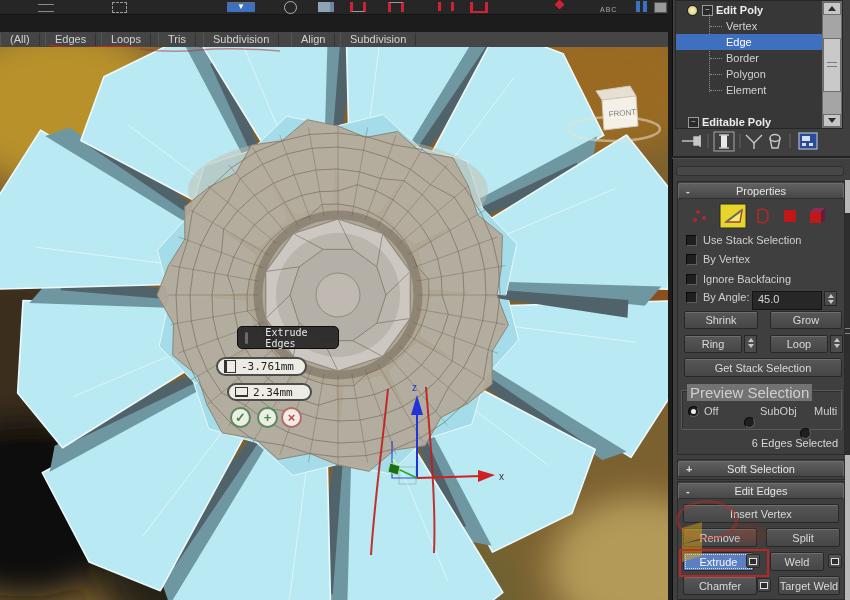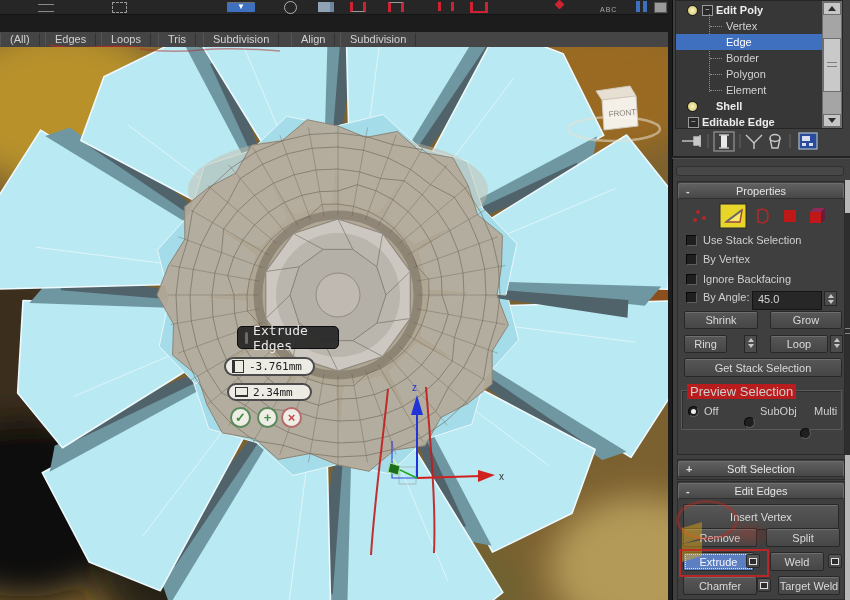--- a/index.html
+++ b/index.html
@@ -10,21 +10,21 @@
   .topstrip{left:0;top:0;width:668px;height:14px;background:#262626;border-bottom:1px solid #151515;}
   .tabbar{left:0;top:15px;width:668px;height:16px;background:#3a3a3a;border-bottom:1px solid #2a2a2a;
           color:#b9b9b9;font-size:11px;}
   .ribbonbar{left:0;top:32px;width:668px;height:15px;background:#454545;color:#d2d2d2;font-size:11px;}
   .rtab{position:absolute;top:1px;height:13px;line-height:13px;padding:0 9px;border-right:1px solid #333;
         border-left:1px solid #555;}
   
   .viewport{left:0;top:47px;width:668px;height:553px;background:#6a5530;overflow:hidden;}
   
   .caddy-title{background:rgba(38,38,38,.93);border:1px solid #0e0e0e;border-radius:5px;color:#e8e8e8;
-    font-family:"DejaVu Sans Mono",monospace;font-size:13px;display:flex;align-items:center;gap:5px;padding:0 7px;}
+    font-family:"DejaVu Sans Mono",monospace;font-size:10px;display:flex;align-items:center;gap:17px;padding:0 7px;}
   .caddy-grip{width:4px;height:12px;background:#6a6a6a;border-radius:2px;}
   .caddy-field{background:#edece4;border:2px solid #4c4c4c;border-radius:10px;color:#1c1c1c;
     font-family:"DejaVu Sans Mono",monospace;font-size:11px;display:flex;align-items:center;gap:5px;padding:0 6px;}
   .caddy-btn{border-radius:50%;width:21px;height:21px;box-sizing:border-box;background:rgba(246,246,240,.88);
     display:flex;align-items:center;justify-content:center;font-size:13px;font-weight:bold;}
   
   .panel{left:672px;top:0;width:178px;height:600px;background:#3f3f3f;border-left:1px solid #0d0d0d;}
   .stacklist{left:675px;top:0;width:168px;height:129px;background:#373737;border:1px solid #262626;
              box-sizing:border-box;overflow:hidden;}
   .srow{position:absolute;left:0;width:146px;height:16px;line-height:16px;font-size:11px;color:#d2d2d2;}
@@ -59,21 +59,21 @@
   .field{background:#272727;border:1px solid #141414;color:#d4d4d4;font-size:11px;line-height:13px;
          padding:1px 0 16px 5px;box-sizing:border-box;}
   .spin{background:#4c4c4c;border:1px solid #262626;box-sizing:border-box;}
   .spin .tri{margin:2px auto;}
   .spin .up{border-left:3px solid transparent;border-right:3px solid transparent;border-bottom:4px solid #c6c6c6;}
   .spin .dn{border-left:3px solid transparent;border-right:3px solid transparent;border-top:4px solid #c6c6c6;}
   .radio{width:11px;height:11px;border-radius:50%;background:#1f1f1f;border:1px solid #090909;
          border-right-color:#5d5d5d;border-bottom-color:#5d5d5d;box-sizing:border-box;position:relative;}
   .radio.sel::after{content:"";position:absolute;left:2px;top:2px;width:5px;height:5px;border-radius:50%;background:#ededed;}
   .grpbox{border:1px solid #5a5a5a;box-shadow:inset 1px 1px 0 #2e2e2e;box-sizing:border-box;}
-  .grplbl{position:absolute;background:#b91c1c;padding:0 3px;font-size:13px;color:#cfcfcf;}
+  .grplbl{position:absolute;background:#737373;padding:0 3px;font-size:15px;color:#cfcfcf;}
   .ticon{display:inline-block;}
 </style>
 </head>
 <body>
 
 <div class="stage">
 
   <div class="abs topstrip">
     <span class="abs ticon" style="left:38px;top:4px;width:16px;height:6px;border-top:1px solid #8a8a8a;border-bottom:1px solid #8a8a8a;"></span>
     <span class="abs ticon" style="left:112px;top:2px;width:13px;height:9px;border:1px dashed #9a9a9a;"></span>
@@ -271,21 +271,21 @@
         <text x="9" y="18" font-size="8" fill="#8a857a" transform="rotate(-5 9 18)">FRONT</text>
       </g>
       <path d="M140,2 q30,4 60,1 t80,1" fill="none" stroke="rgba(180,40,40,.5)" stroke-width="1.5"></path>
     </svg>
 
     
     <div class="abs caddy-title" style="left:237px;top:279px;width:86px;height:21px;">
       <span class="caddy-grip"></span>
       <span>Extrude Edges</span>
     </div>
-    <div class="abs caddy-field" style="left:224px;top:310px;width:75px;height:15px;">
+    <div class="abs caddy-field" style="left:216px;top:310px;width:75px;height:15px;">
       <span style="width:8px;height:11px;border:1px solid #333;border-left-width:3px;display:inline-block;"></span>
       <span>-3.761mm</span>
     </div>
     <div class="abs caddy-field" style="left:227px;top:336px;width:69px;height:14px;">
       <span style="width:11px;height:7px;border:1px solid #333;border-bottom-width:2px;display:inline-block;"></span>
       <span>2.34mm</span>
     </div>
     <div class="abs caddy-btn" style="left:230px;top:360px;border:2px solid #5a8a5a;color:#3f8f3f;">
       <span>✓</span>
       </div>
@@ -309,27 +309,23 @@
     <div class="treeh" style="left:34px;top:25px;"></div>
     <div class="treeh" style="left:34px;top:41px;"></div>
     <div class="treeh" style="left:34px;top:57px;"></div>
     <div class="treeh" style="left:34px;top:73px;"></div>
     <div class="treeh" style="left:34px;top:89px;"></div>
     <div class="srow kid" style="top:17px;">Vertex</div>
     <div class="srow kid" style="top:33px;background:#3f6fbf;color:#fff;">Edge</div>
     <div class="srow kid" style="top:49px;">Border</div>
     <div class="srow kid" style="top:65px;">Polygon</div>
     <div class="srow kid" style="top:81px;">Element</div>
-    <div class="srow" style="top:97px;">
-      <span class="bulb"></span>
-      <b class="abs" style="left:40px;">Shell</b>
-    </div>
     <div class="srow" style="top:113px;">
       <span class="mbox" style="left:12px;top:3px;">−</span>
-      <b class="abs" style="left:26px;">Editable Edge</b>
+      <b class="abs" style="left:26px;">Editable Poly</b>
     </div>
 
     <div class="sbar" style="left:146px;top:0;width:20px;height:127px;background:#a5a5a5;">
       <div class="sbar" style="left:0;top:0;width:18px;height:13px;background:#c6c6c6;">
           <div class="tri up"></div>
         </div>
       <div class="sbar" style="left:0;top:36px;width:18px;height:54px;background:#c9c9c9;">
           <div class="ridges" style="margin-top:23px;"></div>
         </div>
       <div class="sbar" style="left:0;top:112px;width:18px;height:13px;background:#c6c6c6;">
@@ -416,53 +412,54 @@
   <div class="abs cb" style="left:686px;top:292px;"></div>
   <div class="abs lbl" style="left:703px;top:291px;">By Angle:</div>
   <div class="abs field" style="left:752px;top:291px;width:70px;height:15px;">45.0</div>
   <div class="abs spin" style="left:824px;top:291px;width:13px;height:15px;">
     <div class="tri up"></div>
       <div class="tri dn"></div>
   </div>
 
   <div class="abs btn" style="left:684px;top:311px;width:74px;height:18px;">Shrink</div>
   <div class="abs btn" style="left:770px;top:311px;width:72px;height:18px;">Grow</div>
-  <div class="abs btn" style="left:684px;top:335px;width:43px;height:18px;">Ring</div>
+  <div class="abs btn" style="left:684px;top:335px;width:58px;height:18px;">Ring</div>
   <div class="abs spin" style="left:744px;top:335px;width:13px;height:18px;">
       <div class="tri up"></div>
       <div class="tri dn"></div>
     </div>
   <div class="abs btn" style="left:770px;top:335px;width:58px;height:18px;">Loop</div>
   <div class="abs spin" style="left:830px;top:335px;width:13px;height:18px;">
       <div class="tri up"></div>
       <div class="tri dn"></div>
     </div>
   <div class="abs btn" style="left:684px;top:358px;width:158px;height:19px;">Get Stack Selection</div>
 
   <div class="abs grpbox" style="left:681px;top:390px;width:161px;height:40px;"></div>
   <div class="abs grplbl" style="left:687px;top:384px;">Preview Selection</div>
   <div class="abs radio sel" style="left:688px;top:406px;"></div>
   <div class="abs lbl" style="left:704px;top:405px;">Off</div>
   <div class="abs radio" style="left:744px;top:406px;"></div>
   <div class="abs lbl" style="left:760px;top:405px;">SubObj</div>
   <div class="abs radio" style="left:800px;top:406px;"></div>
   <div class="abs lbl" style="left:814px;top:405px;">Multi</div>
+  <div class="abs lbl" style="left:680px;top:437px;width:158px;text-align:right;color:#d8d8d8;">6 Edges Selected</div>
 
   <div class="abs rollout" style="left:677px;top:459px;width:168px;height:21px;"></div>
   <div class="abs rhdr" style="left:678px;top:461px;width:166px;">
     <span class="pm">+</span>
     <span>Soft Selection</span>
   </div>
 
   <div class="abs rollout" style="left:677px;top:481px;width:168px;height:119px;"></div>
   <div class="abs rhdr" style="left:678px;top:483px;width:166px;">
     <span class="pm">-</span>
     <span>Edit Edges</span>
   </div>
-  <div class="abs btn" style="left:683px;top:504px;width:156px;height:26px;">Insert Vertex</div>
+  <div class="abs btn" style="left:683px;top:504px;width:156px;height:19px;">Insert Vertex</div>
   <div class="abs btn" style="left:683px;top:528px;width:74px;height:19px;">Remove</div>
   <div class="abs btn" style="left:766px;top:528px;width:74px;height:19px;">Split</div>
   <div class="abs btn active" style="left:683px;top:552px;width:71px;height:19px;">Extrude</div>
   <div class="abs setbox" style="left:746px;top:554px;width:14px;height:14px;">
       <i></i>
     </div>
   <div class="abs btn" style="left:770px;top:552px;width:54px;height:19px;">Weld</div>
   <div class="abs setbox" style="left:828px;top:554px;width:14px;height:14px;">
       <i></i>
     </div>

